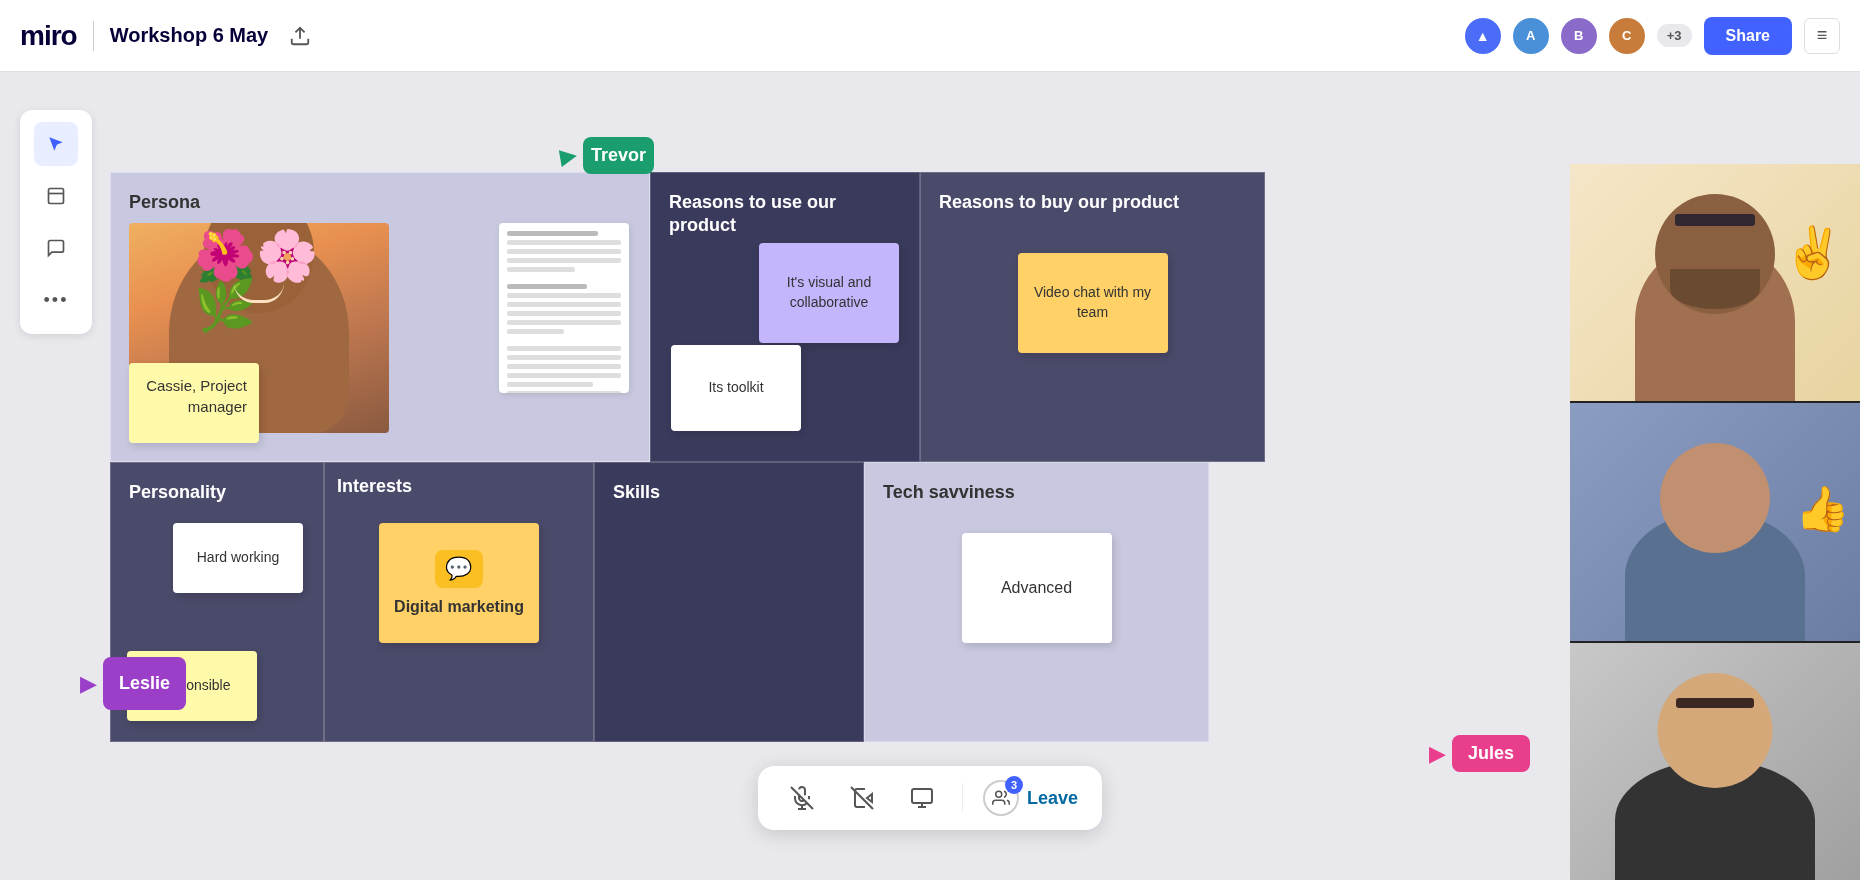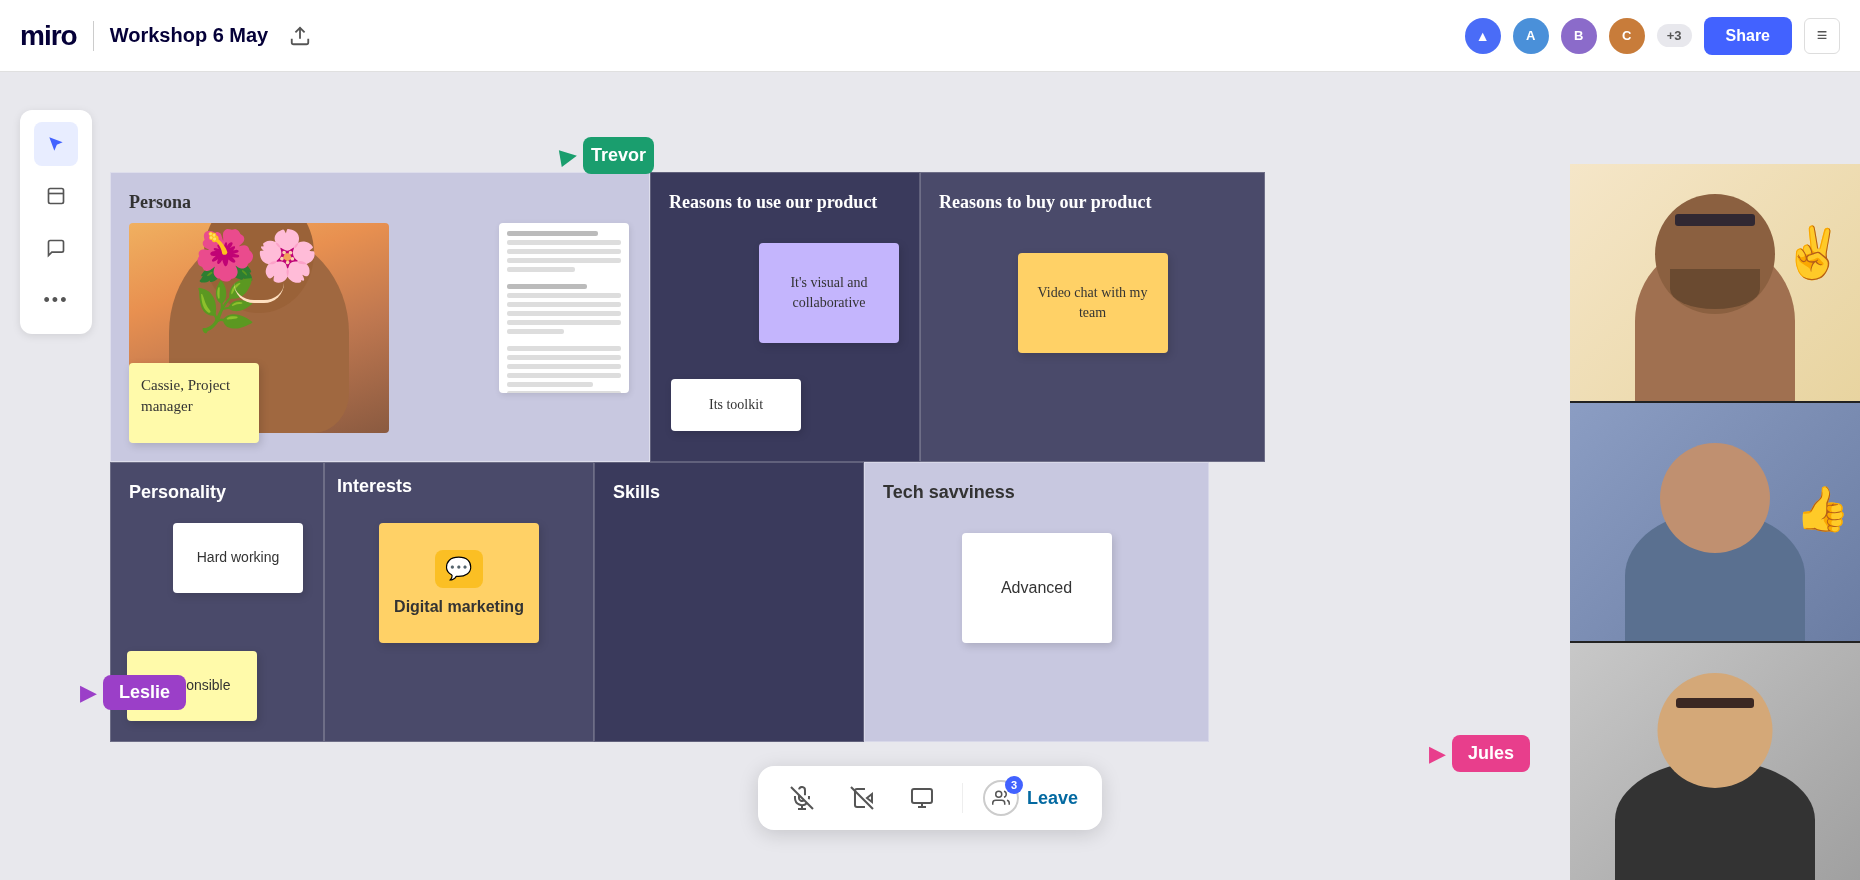--- a/index.html
+++ b/index.html
@@ -166,20 +166,21 @@
 
     
     .sticky {
       position: absolute;
       border-radius: 4px;
       padding: 12px;
       font-size: 15px;
       font-weight: 500;
       line-height: 1.4;
       box-shadow: 2px 3px 8px rgba(0,0,0,0.15);
+      text-align: right;
     }
     .sticky-yellow {
       background: #fffaaa;
       color: #333;
     }
     .sticky-blue-light {
       background: #c4b5fd;
       color: #333;
     }
     .sticky-yellow-dark {
@@ -378,21 +379,21 @@
   </div>
   <div class="sidebar-item">
     <span style="letter-spacing:2px;font-size:18px;color:#555">•••</span>
   </div>
 </div>
 
 <div class="canvas">
 
   <div style="position:absolute; top:100px; left:110px; width:1155px;">
 
-    <div style="display:flex; height:290px;font-family:Liberation Serif, serif;">
+    <div style="display:flex; height:290px;">
 
       <div style="width:540px; background:#c8c8e0; border:1px solid rgba(255,255,255,0.4); position:relative; padding:18px;">
         <div class="cell-title" style="color:#333;">Persona</div>
 
         <div style="position:absolute; left:18px; top:50px; width:260px; height:210px; background:linear-gradient(160deg,#f0b060 0%,#e89050 30%,#c07850 60%,#8a5a40 100%); border-radius:4px; overflow:hidden;">
 
           <div style="position:absolute; bottom:0; left:50%; transform:translateX(-50%); width:180px; height:200px; background:#a06840; border-radius:50% 50% 20% 20%;"></div>
           <div style="position:absolute; bottom:120px; left:50%; transform:translateX(-50%); width:110px; height:120px; background:#9a6238; border-radius:50%;"></div>
 
           <div style="position:absolute; top:8px; left:50%; transform:translateX(-50%); font-size:50px; line-height:1;">🌺🌸🌿</div>
@@ -426,21 +427,21 @@
           <div class="doc-line"></div>
 
         </div>
       </div>
 
       <div style="width:270px; background:#3a3a5c; border:1px solid rgba(255,255,255,0.2); position:relative; padding:18px;">
         <div class="cell-title" style="color:white;">Reasons to use our product</div>
         <div class="sticky sticky-blue-light" style="position:absolute; right:20px; top:70px; width:140px; height:100px; display:flex; align-items:center; justify-content:center; text-align:center; font-size:14px;">
           <span>It's visual and collaborative</span>
         </div>
-        <div class="sticky sticky-white" style="position:absolute; left:20px; bottom:30px; width:130px; height:52px; display:flex; align-items:center; justify-content:center; text-align:center; font-size:14px;">
+        <div class="sticky sticky-white" style="position:absolute; left:20px; bottom:30px; width:130px; height:86px; display:flex; align-items:center; justify-content:center; text-align:center; font-size:14px;">
           <span>Its toolkit</span>
         </div>
       </div>
 
       <div style="width:345px; background:#4a4a6a; border:1px solid rgba(255,255,255,0.2); position:relative; padding:18px;">
         <div class="cell-title" style="color:white;">Reasons to buy our product</div>
         <div class="sticky sticky-yellow-dark" style="position:absolute; left:50%; transform:translateX(-50%); top:80px; width:150px; height:100px; display:flex; align-items:center; justify-content:center; text-align:center; font-size:14px;">
           <span>Video chat with my team</span>
         </div>
       </div>
@@ -481,21 +482,21 @@
     </div>
   </div>
 
   <div style="position:absolute; top:65px; left:560px; display:flex; align-items:center; gap:6px; z-index:200;">
     <div style="color:#1a9e6e; font-size:22px; transform:rotate(-10deg);">▶</div>
     <div style="background:#1a9e6e; color:white; padding:8px 8px; border-radius:8px; font-size:18px; font-weight:700;">Trevor</div>
   </div>
 
   <div style="position:absolute; bottom:170px; left:80px; display:flex; align-items:center; gap:6px; z-index:200;">
     <div style="color:#9b3fc8; font-size:22px;">▶</div>
-    <div style="background:#9b3fc8; color:white; padding:7px 16px; border-radius:8px; font-size:18px; font-weight:700;">Leslie</div>
+    <div style="background:#9b3fc8; color:white; padding:16px 16px; border-radius:8px; font-size:18px; font-weight:700;">Leslie</div>
   </div>
 
   <div style="position:absolute; bottom:108px; right:330px; display:flex; align-items:center; gap:6px; z-index:200;">
     <div style="color:#e83e8c; font-size:22px;">▶</div>
     <div style="background:#e83e8c; color:white; padding:8px 16px; border-radius:8px; font-size:18px; font-weight:700;">Jules</div>
   </div>
 
   <div class="video-panels">
 
     <div class="video-panel video-bg-1">

